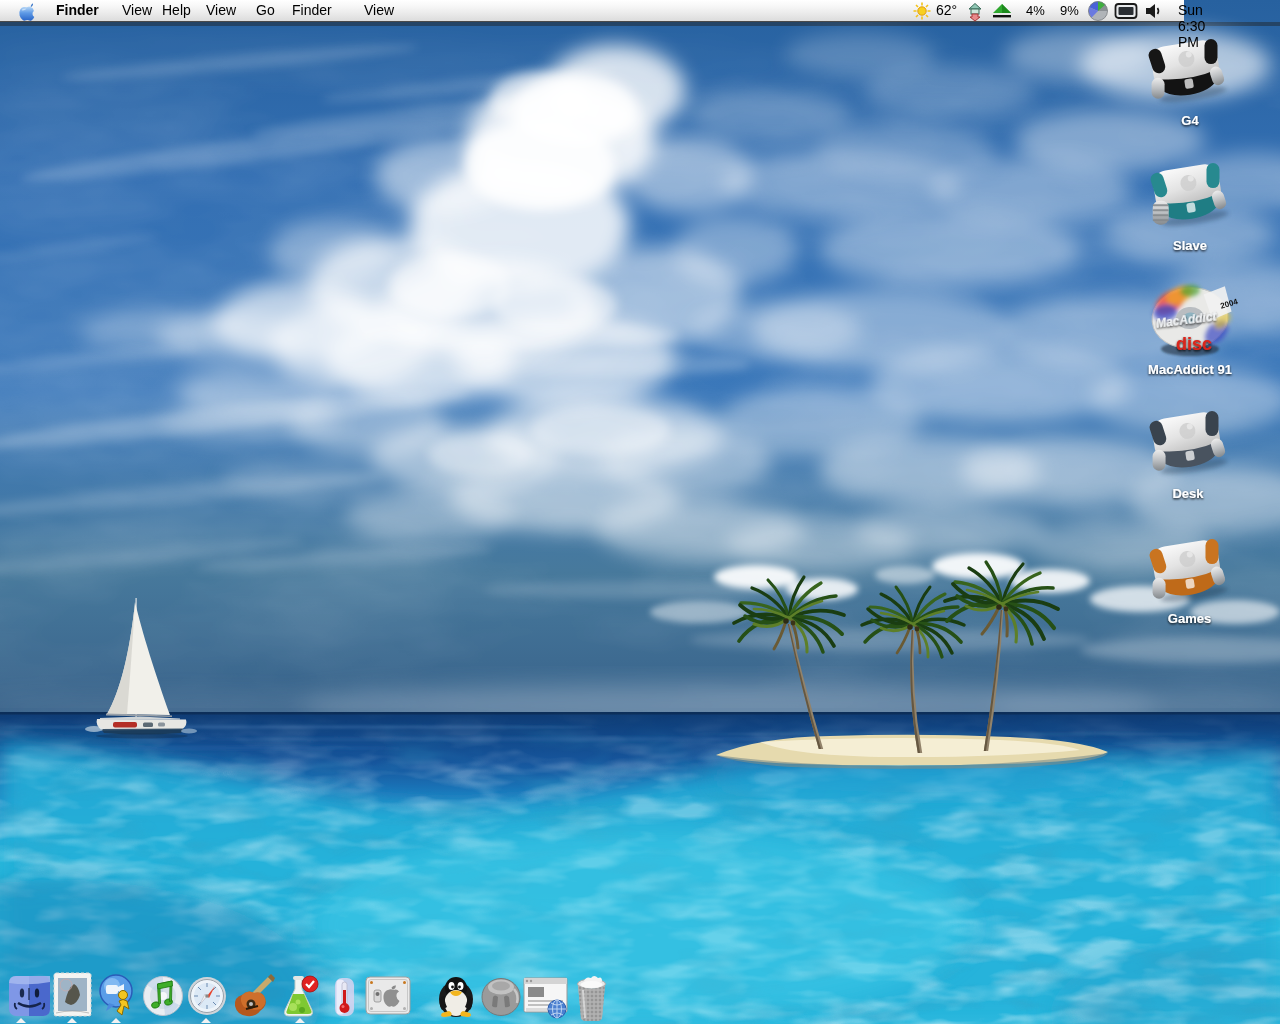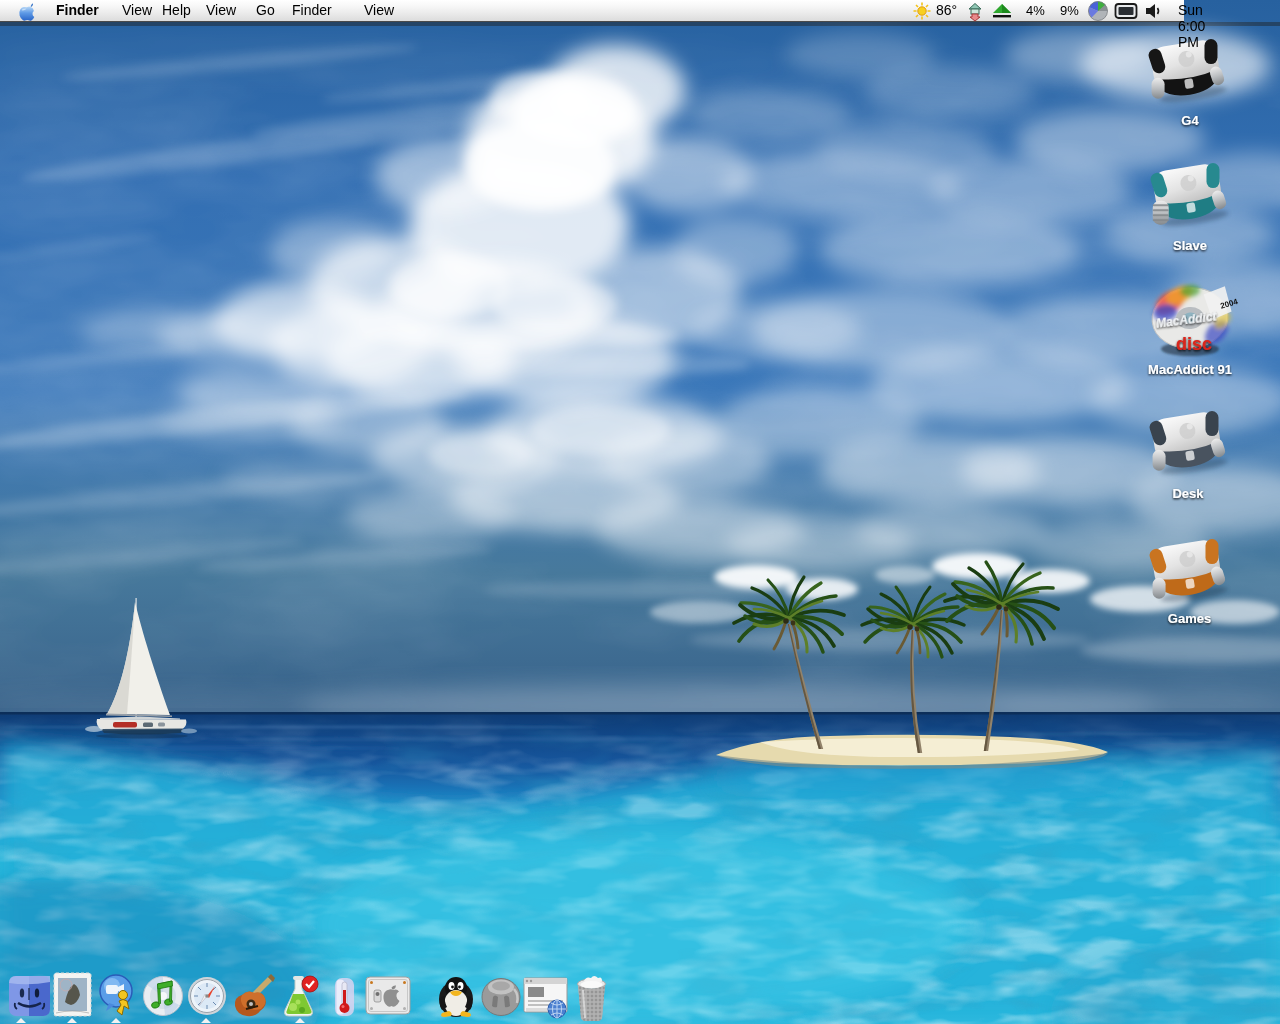--- a/index.html
+++ b/index.html
@@ -603,21 +603,21 @@
 <span class="mi" style="left:206px;">View</span>
 <span class="mi" style="left:256px;">Go</span>
 <span class="mi" style="left:292px;">Finder</span>
 <span class="mi" style="left:364px;">View</span>
 <svg width="26" height="22" viewBox="0 0 26 22" style="position:absolute;left:909px;top:0;">
  <circle cx="13" cy="11" r="4.2" fill="#f8d020" stroke="#e09a10" stroke-width="1"></circle>
  <g stroke="#f4c318" stroke-width="1.6">
   <path d="M13,2.5 L13,5.5 M13,16.5 L13,19.5 M4.5,11 L7.5,11 M18.5,11 L21.5,11 M7,5 L9,7 M17,15 L19,17 M19,5 L17,7 M9,15 L7,17"></path>
  </g>
 </svg>
-<span class="mi" style="left:936px;">86°</span>
+<span class="mi" style="left:936px;">62°</span>
 <svg width="20" height="22" viewBox="0 0 20 22" style="position:absolute;left:965px;top:0;">
  <path d="M4,9 L10,3.5 L16,9 Z" fill="#8fc6b4" stroke="#3a6a58" stroke-width="1"></path>
  <rect x="6" y="9" width="8" height="5" fill="#cfe8dc" stroke="#3a6a58" stroke-width="1"></rect>
  <path d="M7,14 L13,14 L13,17 L15,17 L10,21 L5,17 L7,17 Z" fill="#e88a8a" stroke="#a83a3a" stroke-width="1"></path>
 </svg>
 <svg width="28" height="22" viewBox="0 0 28 22" style="position:absolute;left:988px;top:0;">
  <path d="M14,4 L23,13 L5,13 Z" fill="#2fa82f"></path>
  <path d="M14,4 L23,13 L14,13 Z" fill="#1d8a1d"></path>
  <rect x="5" y="15" width="18" height="2.4" fill="#111111"></rect>
 </svg>
@@ -632,14 +632,14 @@
  <circle cx="11" cy="11" r="9.5" fill="none" stroke="#787c80" stroke-width="0.8"></circle>
 </svg>
 <svg width="24" height="22" viewBox="0 0 24 22" style="position:absolute;left:1114px;top:0;">
  <rect x="1.5" y="4" width="21" height="14" rx="3" fill="#e8eaec" stroke="#1a1a1a" stroke-width="1.8"></rect>
  <rect x="4.5" y="7" width="15" height="8" rx="1" fill="#2a2e33"></rect>
 </svg>
 <svg width="20" height="22" viewBox="0 0 20 22" style="position:absolute;left:1143px;top:0;">
  <path d="M3,8 L7,8 L12,4 L12,18 L7,14 L3,14 Z" fill="#1a1a1a"></path>
  <path d="M14.5,8 Q16.5,11 14.5,14" stroke="#1a1a1a" stroke-width="1.6" fill="none"></path>
 </svg>
-<span class="mi" style="left:1178px;">Sun 6:00 PM</span>
+<span class="mi" style="left:1178px;">Sun 6:30 PM</span>
 </div>
 </div>
 </body></html>

